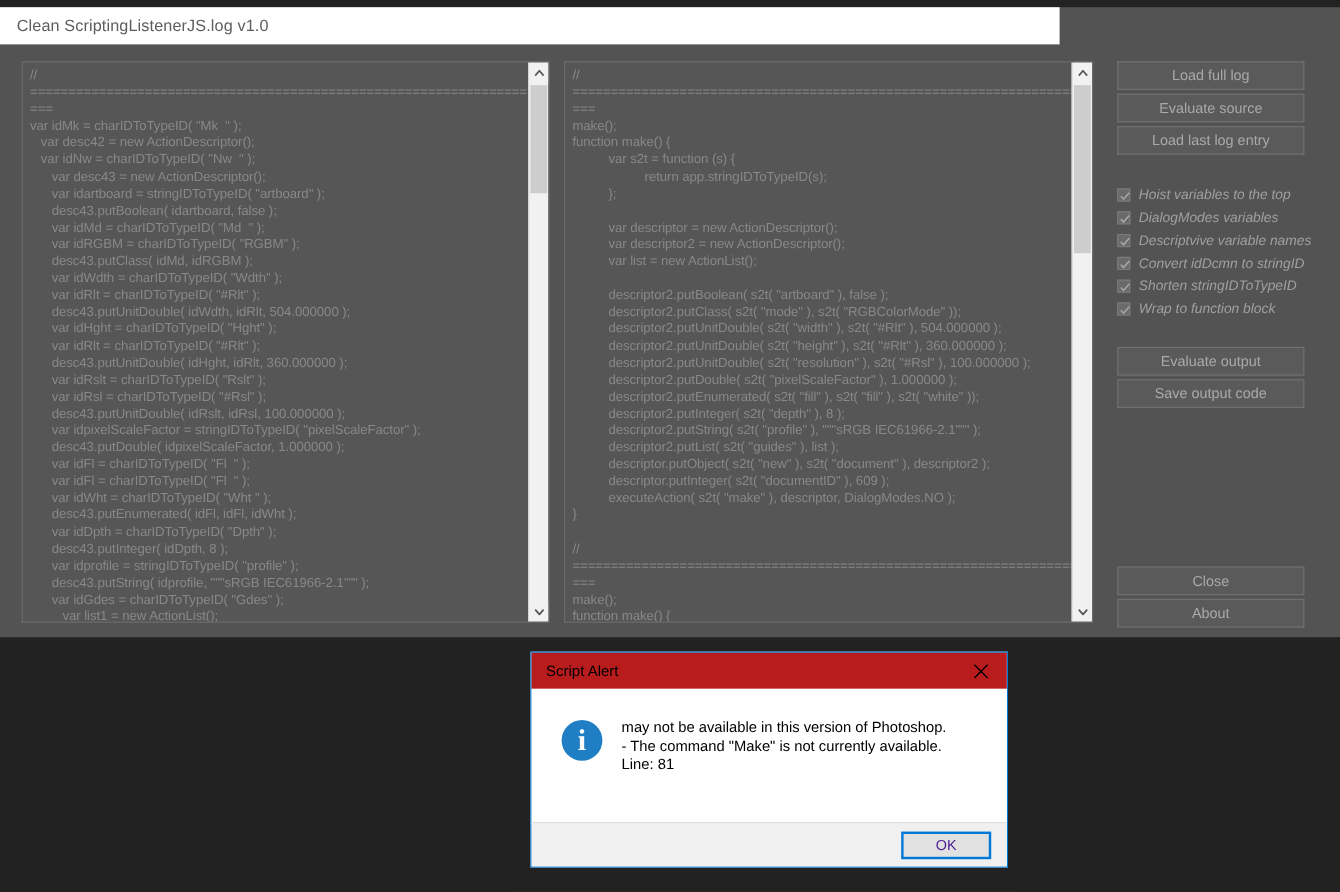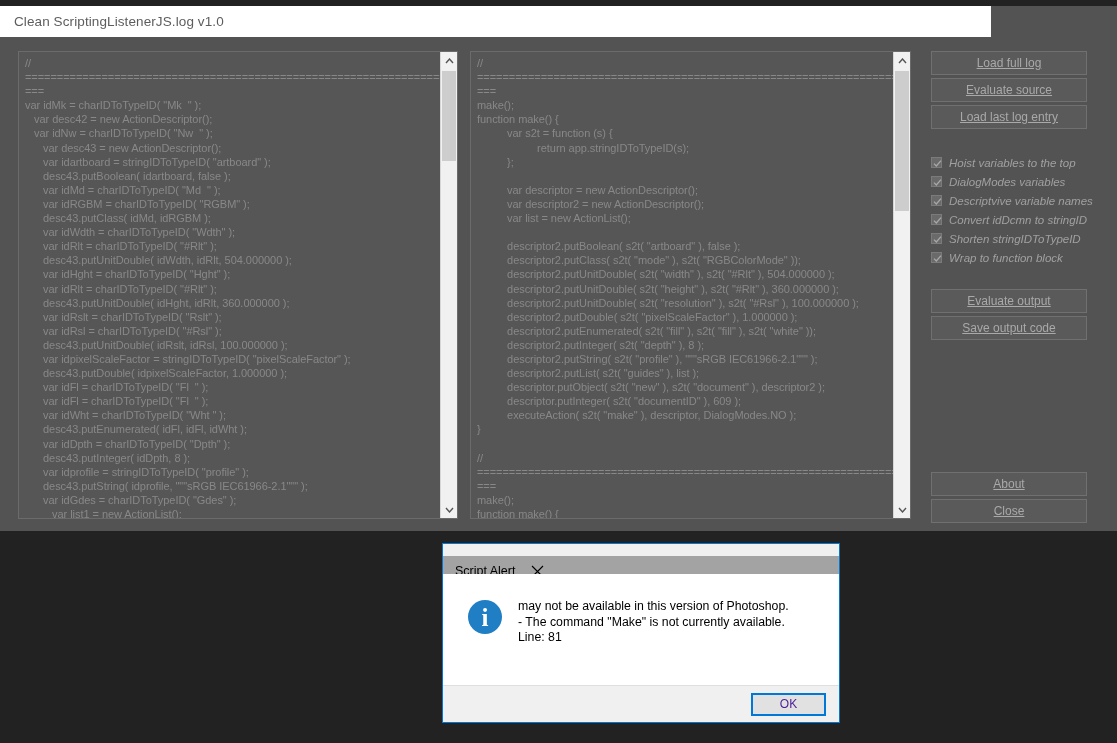--- a/index.html
+++ b/index.html
@@ -23,21 +23,21 @@
     position: absolute;
     left: 0; top: 0;
     width: 1117px;
     height: 531px;
     background: #535353;
   }
 
   #titlebar {
     position: absolute;
     left: 0; top: 6px;
-    width: 991px;
+    width: 883px;
     height: 31px;
     background: #ffffff;
     display: flex;
     align-items: center;
   }
   #titlebar .title-text {
     margin-left: 14px;
     font-size: 13.5px;
     color: #5d5d5d;
     letter-spacing: 0.1px;
@@ -120,21 +120,20 @@
     height: 24px;
     background: #5a5a5a;
     border: 1px solid #707070;
     color: #a9a9a9;
     font-size: 12px;
     display: flex;
     align-items: center;
     justify-content: center;
     margin-bottom: 3px;
     user-select: none;
-    text-decoration: underline;
   }
   .btn:last-child { margin-bottom: 0; }
 
   #checkgroup {
     margin-top: 24px;
     margin-bottom: 0;
   }
   .checkrow {
     display: flex;
     align-items: center;
@@ -166,27 +165,27 @@
     left: 442px;
     top: 543px;
     width: 398px;
     height: 180px;
     background: #f0f0f0;
     border: 1px solid #0078d7;
     box-shadow: 0 0 0 0 rgba(0,0,0,0);
   }
   #dlg-title-bar {
     position: absolute;
-    left: 0; top: 12px;
+    left: 0; top: 0;
     width: 100%;
     height: 30px;
-    background: #a3a3a3;
+    background: #b91c1c;
     display: flex;
     align-items: center;
-    justify-content: flex-start;
+    justify-content: space-between;
   }
   #dlg-title-bar .dlg-title {
     margin-left: 12px;
     font-size: 12.5px;
     color: #000000;
   }
   #dlg-close {
     width: 44px; height: 29px;
     display: flex; align-items: center; justify-content: center;
     color: #000;
@@ -419,22 +418,22 @@
       </div>
 
       <div id="group-actions">
         <div class="btn">Evaluate output</div>
         <div class="btn">Save output code</div>
       </div>
 
     </div>
 
     <div id="group-bottom">
+      <div class="btn">Close</div>
       <div class="btn">About</div>
-      <div class="btn">Close</div>
     </div>
 
   </div>
 
   <div id="dialog">
 
     <div id="dlg-title-bar">
       <div class="dlg-title">Script Alert</div>
       <div id="dlg-close">
         <svg width="13" height="13" viewBox="0 0 13 13">

